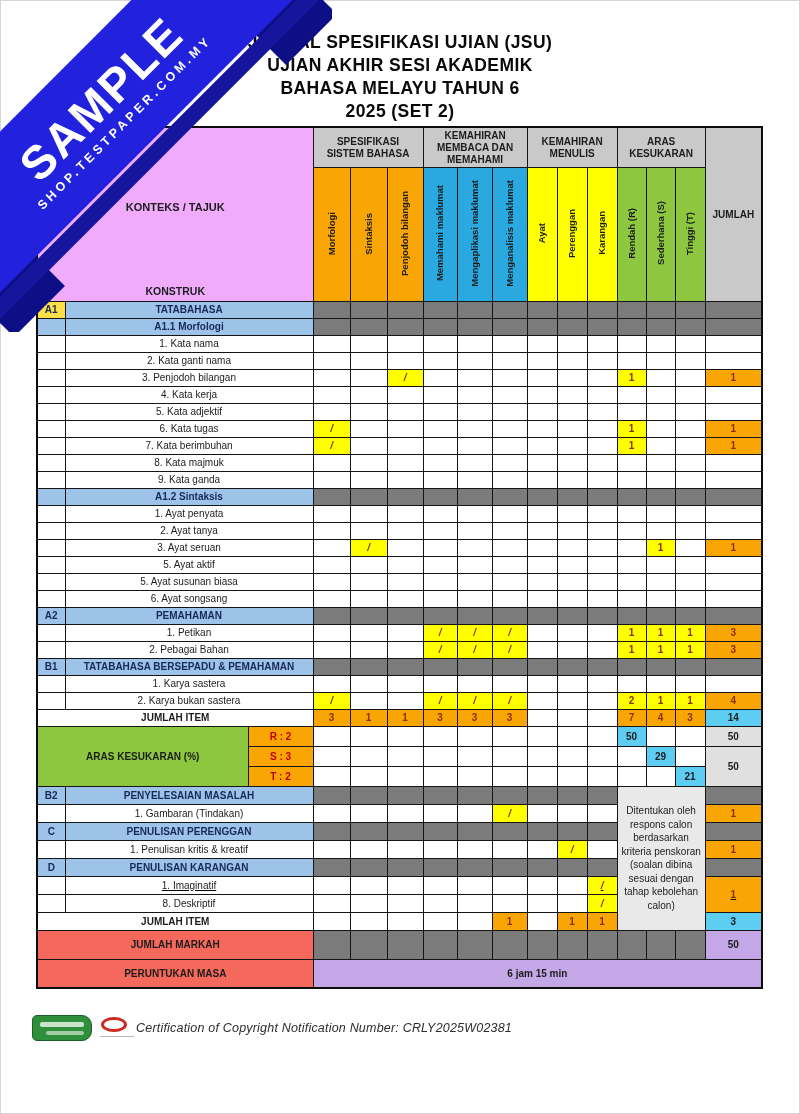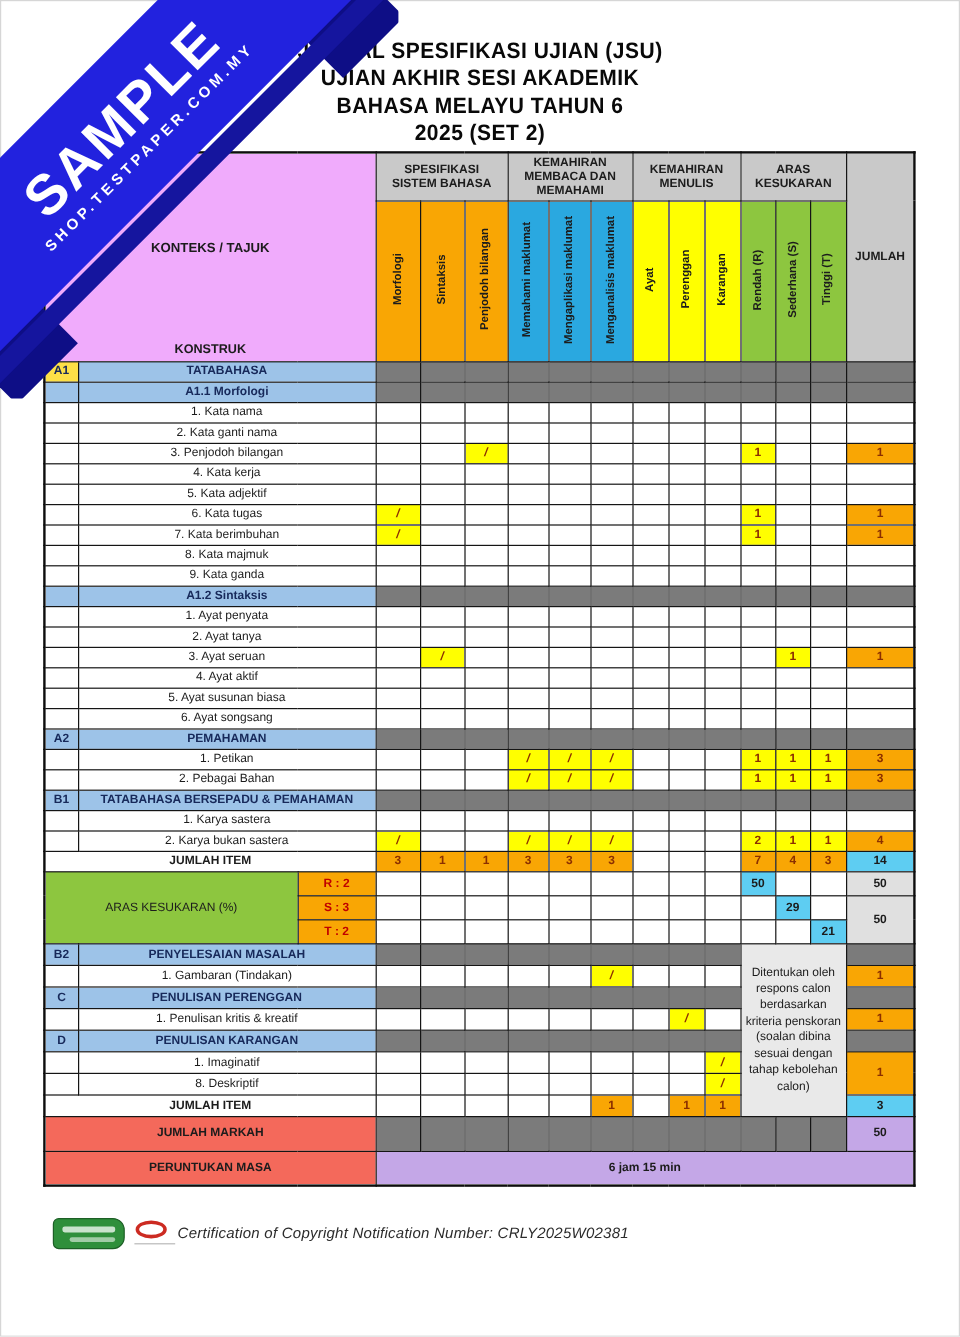--- a/index.html
+++ b/index.html
@@ -46,41 +46,41 @@
     display: inline-block; font-weight: bold; font-size: 9.5px;
     line-height: 1.2; max-height: 124px; white-space: normal;
   }
   td.sec-label { text-align: left; padding: 0 4px; font-weight: bold; font-size: 10px; }
   td.code { font-weight: bold; font-size: 10px; }
   td.item-label { text-align: left; padding: 0 5px; font-size: 10px; }
   td.total-label { font-weight: bold; font-size: 10.5px; }
   td.mark { font-weight: bold; }
   td.cyan-val { font-weight: bold; }
   td.sub-ratio { font-weight: bold; font-size: 10px; }
-  td.aras-label { font-weight: normal; font-size: 10.5px; }
+  td.aras-label { font-weight: bold; font-size: 10.5px; }
   td.red-label { font-weight: bold; font-size: 10.5px; text-align: right; padding-right: 30px; }
   td.masa-value { font-weight: bold; font-size: 11px; }
   td.note-box { font-size: 9px; line-height: 1.35; padding: 3px 6px; }
 
   
   .ribbon { position: absolute; top: 0; left: 0; width: 332px; height: 332px;
     overflow: hidden; z-index: 20; pointer-events: none; }
   .fold { position: absolute; width: 72px; height: 72px; transform: rotate(45deg); z-index: 1; }
   .fold-tr { left: 250px; top: -22px; }
   .fold-bl { left: -22px; top: 250px; }
   .ribbon-under { position: absolute; left: -88px; top: 143px; width: 490px; height: 16px;
     transform: rotate(-45deg); z-index: 1; }
   .ribbon-band { position: absolute; left: -138px; top: 48px; width: 490px; height: 114px;
     transform: rotate(-45deg); z-index: 2;
     display: flex; flex-direction: column; align-items: center; justify-content: center; }
   .ribbon-main { font-size: 47px; font-weight: 900; color: #ffffff; letter-spacing: 2px; line-height: 1.02; }
   .ribbon-sub { font-size: 12.5px; font-weight: bold; color: #ffffff; letter-spacing: 3.5px; margin-top: 3px; }
 
   
-  .footer { display: flex; align-items: center; gap: 9px; margin: 26px 0 0 44px; }
+  .footer { display: flex; align-items: center; gap: 9px; margin: 26px 0 0 32px; }
   .logo-green { width: 60px; height: 26px; border-radius: 5px 10px 10px 5px;
     background: #2f8f3b; border: 1px solid #1d5f26; position: relative; }
   .logo-green::before { content: ""; position: absolute; left: 7px; top: 6px; width: 44px; height: 5px;
     background: rgba(255,255,255,0.75); border-radius: 2px; }
   .logo-green::after { content: ""; position: absolute; left: 13px; top: 15px; width: 38px; height: 4px;
     background: rgba(255,255,255,0.55); border-radius: 2px; }
   .logo-red { width: 26px; height: 15px; border: 3px solid #cc2b22; border-radius: 50%;
     margin-top: -8px; position: relative; }
   .logo-red::after { content: ""; position: absolute; left: -4px; top: 16px; width: 34px; height: 1px;
     background: #b9b9b9; }
@@ -400,21 +400,21 @@
         <td></td>
         <td></td>
         <td></td>
         <td></td>
         <td class="mark" style="background: rgb(255, 255, 0); color: rgb(139, 47, 0);">1</td>
         <td></td>
         <td class="mark" style="background: rgb(249, 166, 4); color: rgb(139, 47, 0);">1</td>
       </tr>
       <tr style="height: 17px;">
         <td class="code"></td>
-        <td colspan="2" class="item-label">4. Ayat aktif</td>
+        <td colspan="2" class="item-label">5. Ayat aktif</td>
         <td></td>
         <td></td>
         <td></td>
         <td></td>
         <td></td>
         <td></td>
         <td></td>
         <td></td>
         <td></td>
         <td></td>
@@ -686,21 +686,21 @@
         <td style="background: rgb(123, 123, 123);"></td>
         <td style="background: rgb(123, 123, 123);"></td>
         <td style="background: rgb(123, 123, 123);"></td>
         <td style="background: rgb(123, 123, 123);"></td>
         <td style="background: rgb(123, 123, 123);"></td>
         <td style="background: rgb(123, 123, 123);"></td>
         <td style="background: rgb(123, 123, 123);"></td>
         <td style="background: rgb(123, 123, 123);"></td>
         <td style="background: rgb(123, 123, 123);"></td>
       </tr>
-      <tr style="height: 18px;">
+      <tr style="height: 18px; text-decoration: underline;">
         <td class="code"></td>
         <td colspan="2" class="item-label">1. Imaginatif</td>
         <td></td>
         <td></td>
         <td></td>
         <td></td>
         <td></td>
         <td></td>
         <td></td>
         <td></td>

